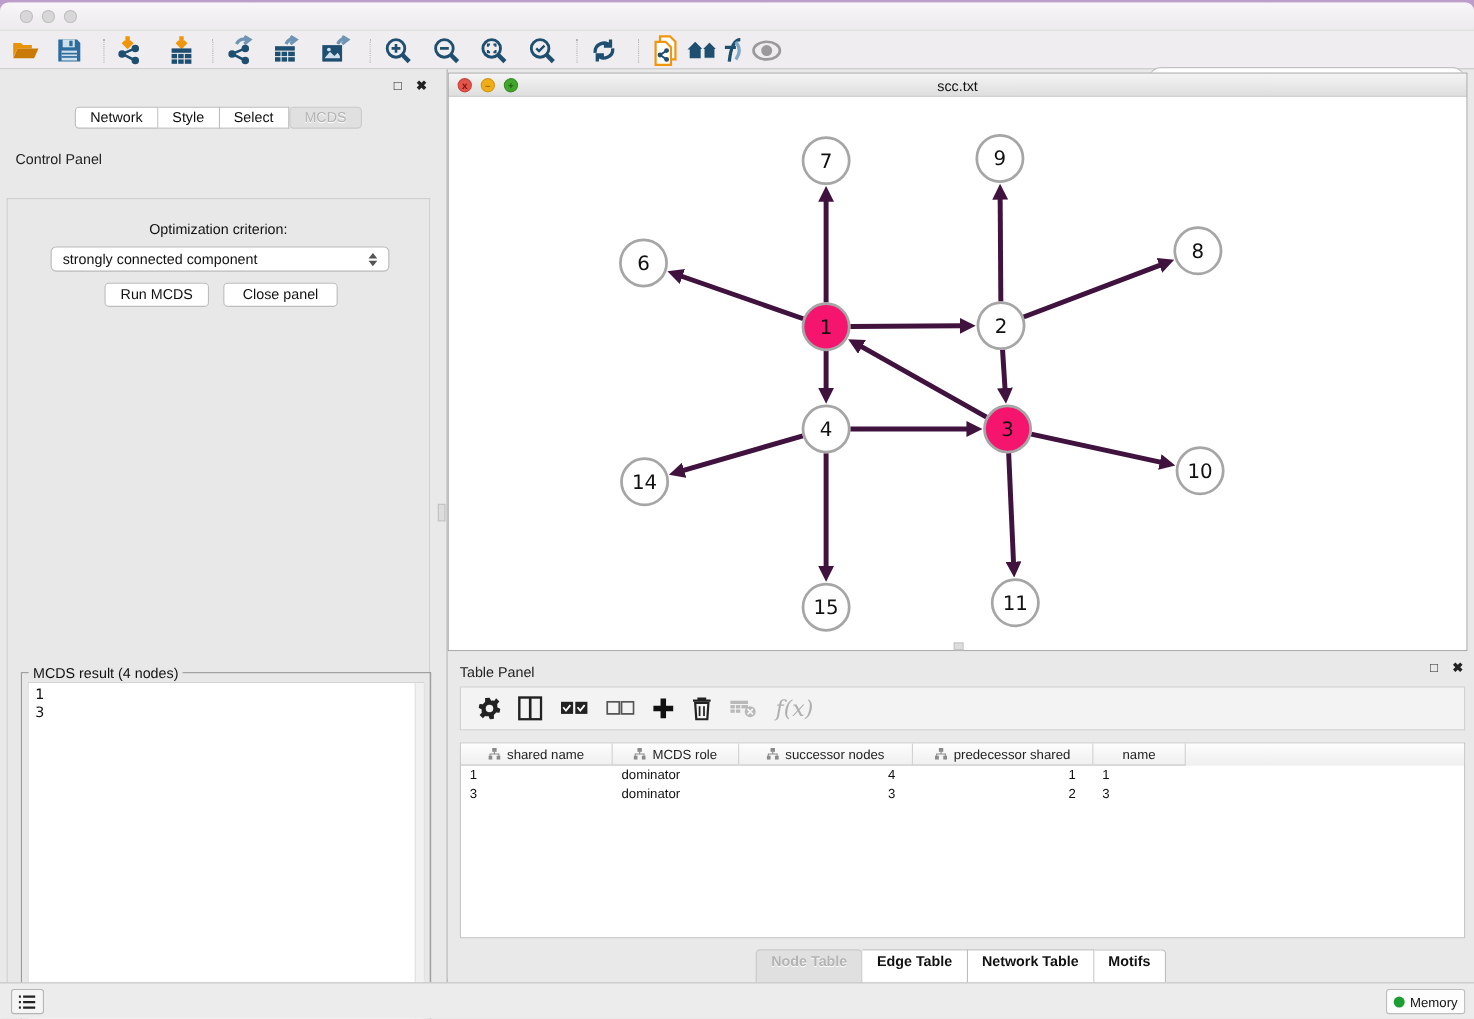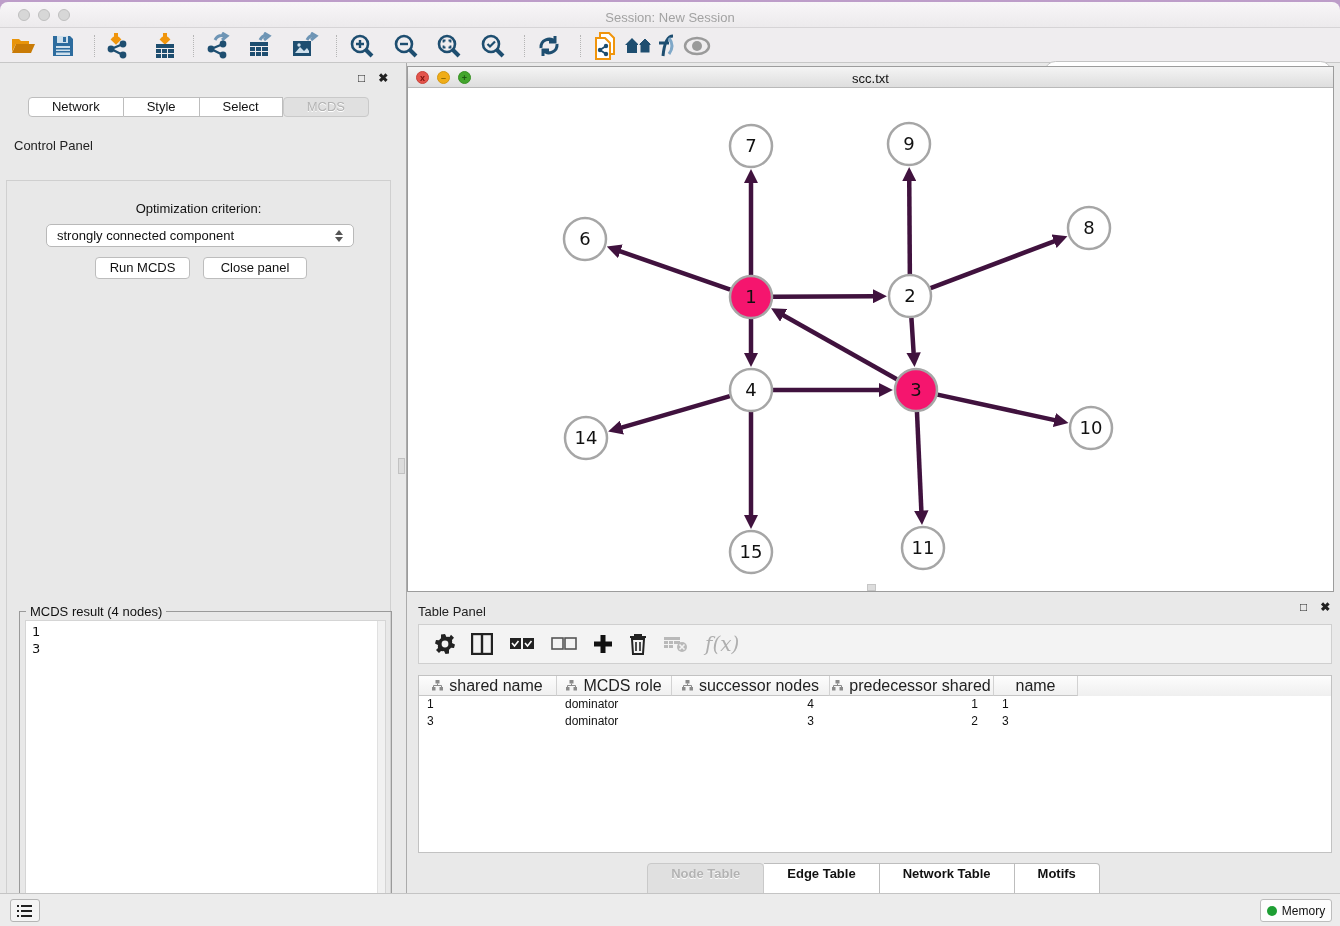--- a/index.html
+++ b/index.html
@@ -18,21 +18,21 @@
   .tbtn { position:absolute; top:4px; width:30px; height:28px; display:flex; align-items:center; justify-content:center; }
   .tsep { position:absolute; top:7px; width:0; height:22px; border-left:1px dotted #B5B5B5; }
   #search-wrap { left:1044px; top:33px; width:288px; height:23px; background:#FFF; border:1px solid #C3C3C3; border-radius:12px; display:flex; align-items:center; padding-left:8px; }
   #search-input { border:none; outline:none; width:250px; font-size:12px; background:transparent; color:#444; }
 
   
   #control-panel { left:0; top:63px; width:397px; height:830px; background:#E9E9E9; }
   .panel-title { font-size:13px; color:#222; }
   .wbtn-ico { font-size:12px; color:#222; font-weight:bold; }
   .seg-group { display:flex; }
-  .seg { height:20px; line-height:18px; padding:0 23px; background:#FFF; border:1px solid #BDBDBD; border-left:none; font-size:13px; color:#111; cursor:default; }
+  .seg { height:20px; line-height:18px; padding:0 13px; background:#FFF; border:1px solid #BDBDBD; border-left:none; font-size:13px; color:#111; cursor:default; }
   .seg:first-child { border-left:1px solid #BDBDBD; border-radius:4px 0 0 4px; }
   .seg.last { border-radius:0 4px 4px 0; }
   .seg.selected { background:#E0E0E0; color:#B3B3B3; text-shadow:0 1px 0 #FFF; border-radius:4px; border:1px solid #C9C9C9; }
   #cp-content { left:6px; top:117px; width:385px; height:760px; background:#E8E8E8; border:1px solid #D0D0D0; border-top:1px solid #CFCFCF; }
   #opt-label { top:20px; width:100%; text-align:center; font-size:13px; color:#111; }
   #opt-select { left:39px; top:43px; width:308px; height:23px; background:#FFF; border:1px solid #B9B9B9; border-radius:5px; display:flex; align-items:center; padding:0 10px; font-size:13px; color:#111; }
   .stepper { margin-left:auto; display:flex; flex-direction:column; gap:2px; }
   .tri-up { width:0; height:0; border-left:4px solid transparent; border-right:4px solid transparent; border-bottom:5px solid #555; }
   .tri-dn { width:0; height:0; border-left:4px solid transparent; border-right:4px solid transparent; border-top:5px solid #555; }
   .cpbtn { position:absolute; top:76px; height:22px; background:#FFF; border:1px solid #BDBDBD; border-radius:4px; font-size:13px; color:#111; text-align:center; line-height:20px; }
@@ -52,21 +52,21 @@
   #net-title { left:0; top:4px; width:925px; text-align:center; font-size:13px; color:#111; }
   #net-canvas { left:0; top:21px; width:925px; height:503px; background:#FFF; }
   #net-grip { left:459px; top:517px; width:9px; height:7px; background:#DDD; border:1px solid #C6C6C6; }
   #h-splitter { left:407px; top:592px; width:933px; height:5px; background:#E9E9E9; }
 
   
   #table-panel { left:407px; top:597px; width:933px; height:293px; background:#E9E9E9; }
   #tp-toolbar { left:11px; top:27px; width:914px; height:40px; background:#F3F3F3; border:1px solid #CFCFCF; display:flex; align-items:center; gap:16px; padding-left:16px; }
   #tp-table { left:11px; top:78px; width:914px; height:178px; background:#FFF; border:1px solid #C2C2C2; }
   #tp-header { display:flex; height:20px; background:linear-gradient(#FDFDFD,#EFEFEF); }
-  .th { display:flex; align-items:center; justify-content:center; gap:6px; border-right:1px solid #D2D2D2; border-bottom:1px solid #C6C6C6; font-size:16px; color:#222; height:20px; }
+  .th { display:flex; align-items:center; justify-content:center; gap:6px; border-right:1px solid #D2D2D2; border-bottom:1px solid #C6C6C6; font-size:12px; color:#222; height:20px; }
   .tr { display:flex; height:17px; }
   .td { font-size:12px; color:#111; height:17px; line-height:17px; padding:0 8px; overflow:hidden; }
   .td.r { text-align:right; padding-right:16px; }
   #tp-tabs { left:0; top:266px; width:933px; display:flex; justify-content:center; }
   #tp-tabs .seg { height:34px; line-height:20px; font-weight:bold; }
   #tp-tabs .seg.selected { font-weight:bold; }
 
   
   #status-bar { left:0; top:893px; width:1340px; height:33px; background:#ECECEC; border-top:1px solid #C4C4C4; }
   #list-btn { left:10px; top:5px; width:30px; height:23px; background:#F5F5F5; border:1px solid #B5B5B5; border-radius:3px; display:flex; align-items:center; justify-content:center; }
@@ -78,21 +78,20 @@
 </head>
 <body>
 
 <div id="purple-strip" class="abs"></div>
 <div id="titlebar" class="abs">
   <div class="abs" style="left:18px;top:7px;display:flex;gap:8px;">
     <span class="traffic"></span>
     <span class="traffic"></span>
     <span class="traffic"></span>
   </div>
-  <div id="window-title" class="abs">Session: New Session</div>
 </div>
 
 <div id="toolbar" class="abs">
   <div class="tbtn" style="left:8px">
     <svg width="26" height="22" viewBox="0 0 26 22">
         <path d="M2 4 h7 l2 2 h8 v3 H6 L2 17 Z" fill="#E8940A"></path>
         <path d="M6 9 h19 l-4 9 H2 Z" fill="#C97B06"></path>
       </svg>
   </div>
   <div class="tbtn" style="left:48px">

